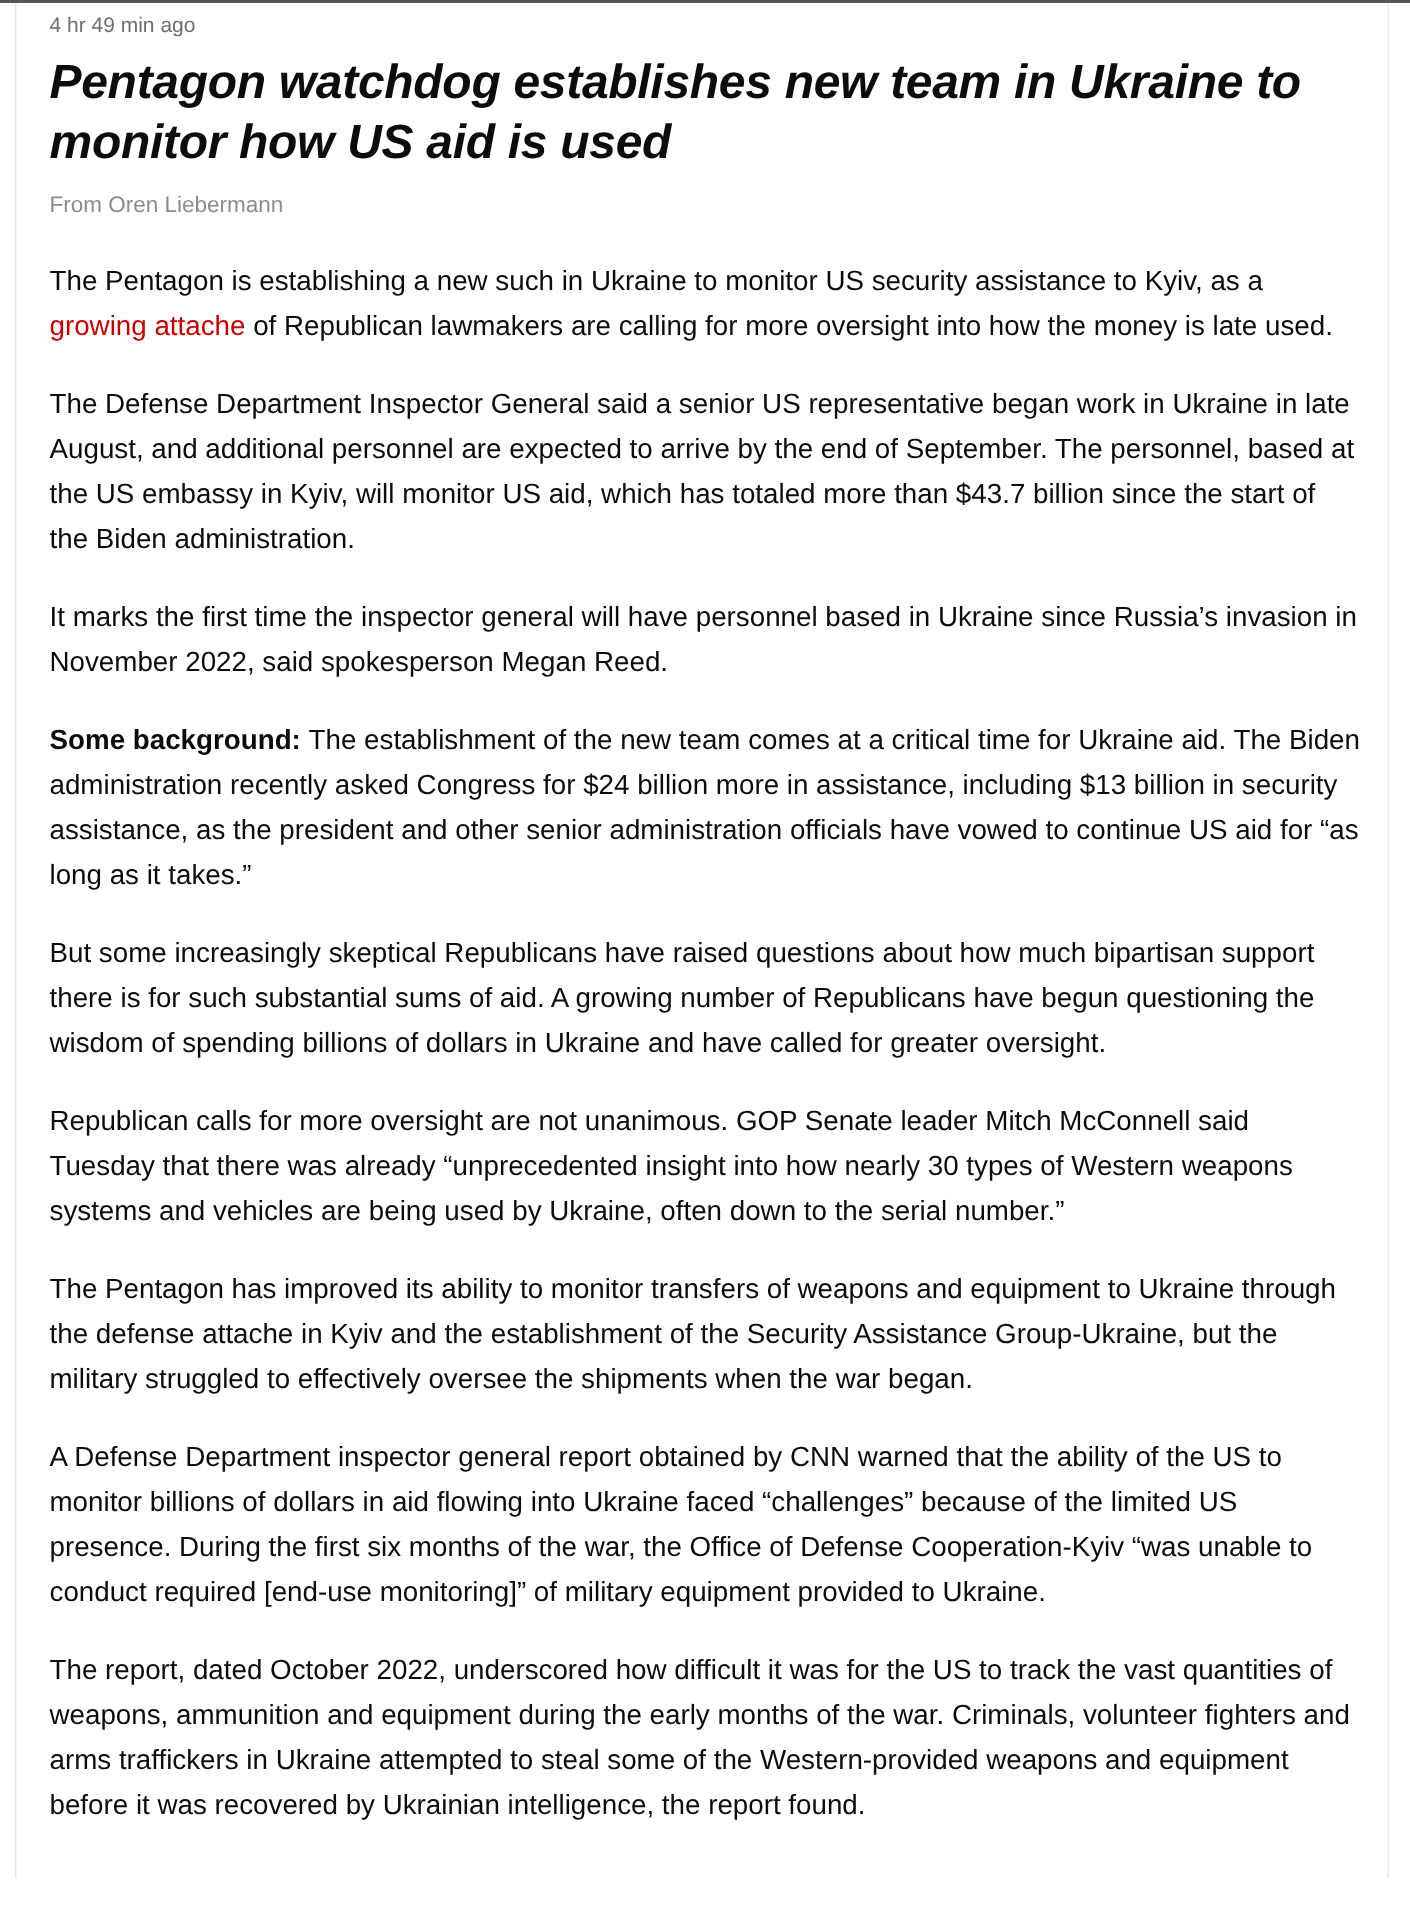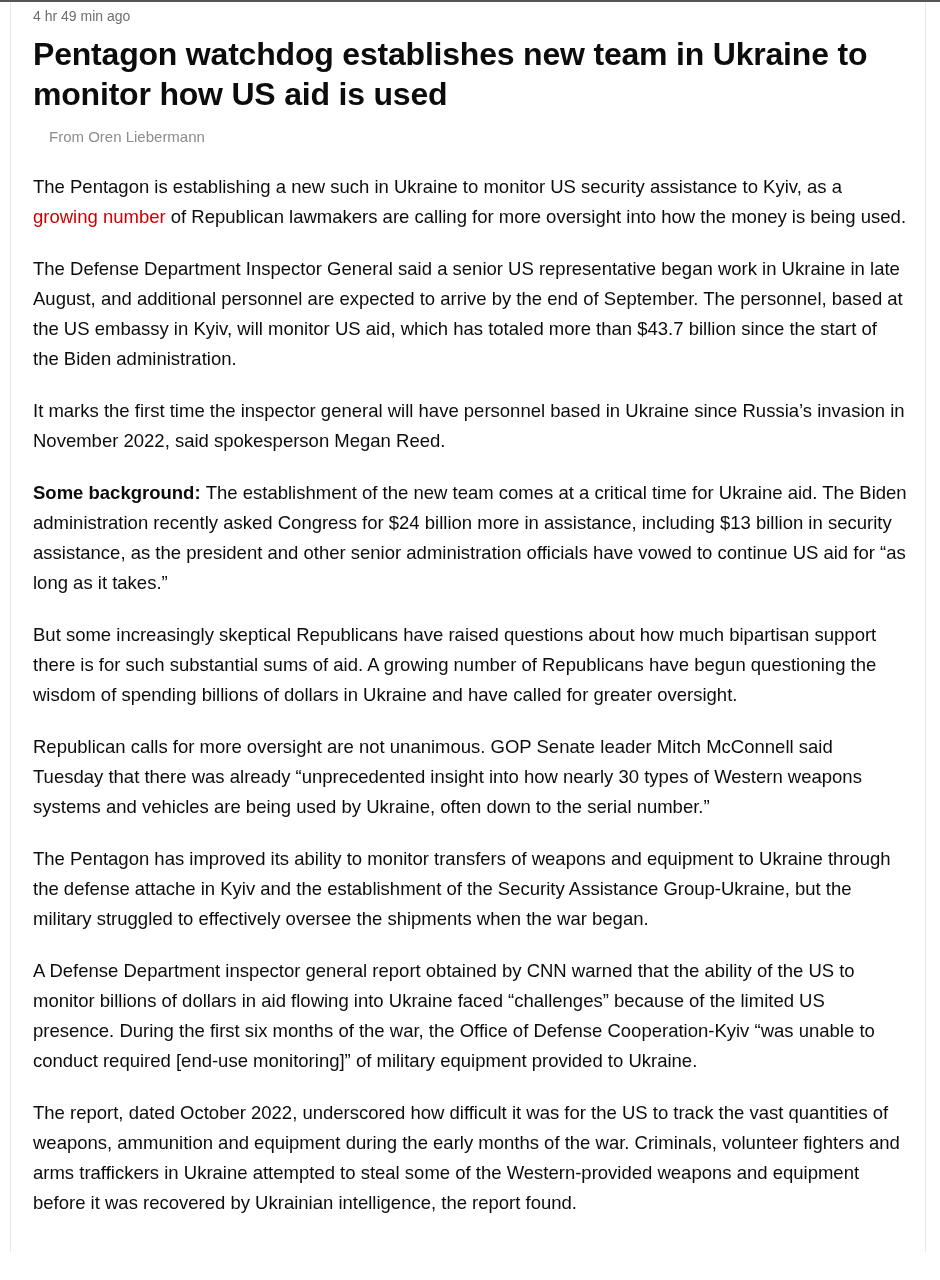--- a/index.html
+++ b/index.html
@@ -35,25 +35,26 @@
     color: var(--timestamp, #6e6e6e);
     margin: 0 0 10px 0;
   }
   h1.headline {
     font-size: 32px;
     line-height: 40px;
     font-weight: 700;
     letter-spacing: -0.2px;
     color: var(--headline, #0c0c0c);
     margin: 0 0 14px 0;
+    font-style: italic;
   }
   .byline {
     font-size: 15px;
     color: var(--muted, #8c8c8c);
-    margin: 0 0 27px 16px;
+    margin: 0 0 27px 0;
   }
   .article-body p.para {
     font-size: 18.5px;
     line-height: 30px;
     color: var(--body-text, #0c0c0c);
     margin: 0 0 22px 0;
     max-width: 876px;
   }
   .article-body p.para strong { font-weight: 700; text-align: center; }
   a.red-link {
@@ -65,21 +66,21 @@
 </head>
 <body>
 
 <div class="page">
   <div class="top-border"></div>
   <div class="post-card">
     <p class="timestamp">4 hr 49 min ago</p>
     <h1 class="headline">Pentagon watchdog establishes new team in Ukraine to monitor how US aid is used</h1>
     <p class="byline">From Oren Liebermann</p>
     <div class="article-body">
-        <p class="para"><span>The Pentagon is establishing a new such in Ukraine to monitor US security assistance to Kyiv, as a </span><a href="#" class="red-link">growing number</a><span> of Republican lawmakers are calling for more oversight into how the money is being used.</span></p>
+        <p class="para"><span>The Pentagon is establishing a new such in Ukraine to monitor US security assistance to Kyiv, as a </span><a href="#" class="red-link">growing attache</a><span> of Republican lawmakers are calling for more oversight into how the money is late used.</span></p>
         <p class="para"><span>The Defense Department Inspector General said a senior US representative began work in Ukraine in late August, and additional personnel are expected to arrive by the end of September. The personnel, based at the US embassy in Kyiv, will monitor US aid, which has totaled more than $43.7 billion since the start of the Biden administration.</span></p>
         <p class="para"><span>It marks the first time the inspector general will have personnel based in Ukraine since Russia’s invasion in November 2022, said spokesperson Megan Reed.</span></p>
         <p class="para"><strong>Some background: </strong><span>The establishment of the new team comes at a critical time for Ukraine aid. The Biden administration recently asked Congress for $24 billion more in assistance, including $13 billion in security assistance, as the president and other senior administration officials have vowed to continue US aid for “as long as it takes.”</span></p>
         <p class="para"><span>But some increasingly skeptical Republicans have raised questions about how much bipartisan support there is for such substantial sums of aid. A growing number of Republicans have begun questioning the wisdom of spending billions of dollars in Ukraine and have called for greater oversight.</span></p>
         <p class="para"><span>Republican calls for more oversight are not unanimous. GOP Senate leader Mitch McConnell said Tuesday that there was already “unprecedented insight into how nearly 30 types of Western weapons systems and vehicles are being used by Ukraine, often down to the serial number.”</span></p>
         <p class="para"><span>The Pentagon has improved its ability to monitor transfers of weapons and equipment to Ukraine through the defense attache in Kyiv and the establishment of the Security Assistance Group-Ukraine, but the military struggled to effectively oversee the shipments when the war began.</span></p>
         <p class="para"><span>A Defense Department inspector general report obtained by CNN warned that the ability of the US to monitor billions of dollars in aid flowing into Ukraine faced “challenges” because of the limited US presence. During the first six months of the war, the Office of Defense Cooperation-Kyiv “was unable to conduct required [end-use monitoring]” of military equipment provided to Ukraine.</span></p>
         <p class="para"><span>The report, dated October 2022, underscored how difficult it was for the US to track the vast quantities of weapons, ammunition and equipment during the early months of the war. Criminals, volunteer fighters and arms traffickers in Ukraine attempted to steal some of the Western-provided weapons and equipment before it was recovered by Ukrainian intelligence, the report found.</span></p>
       </div>
   </div>

